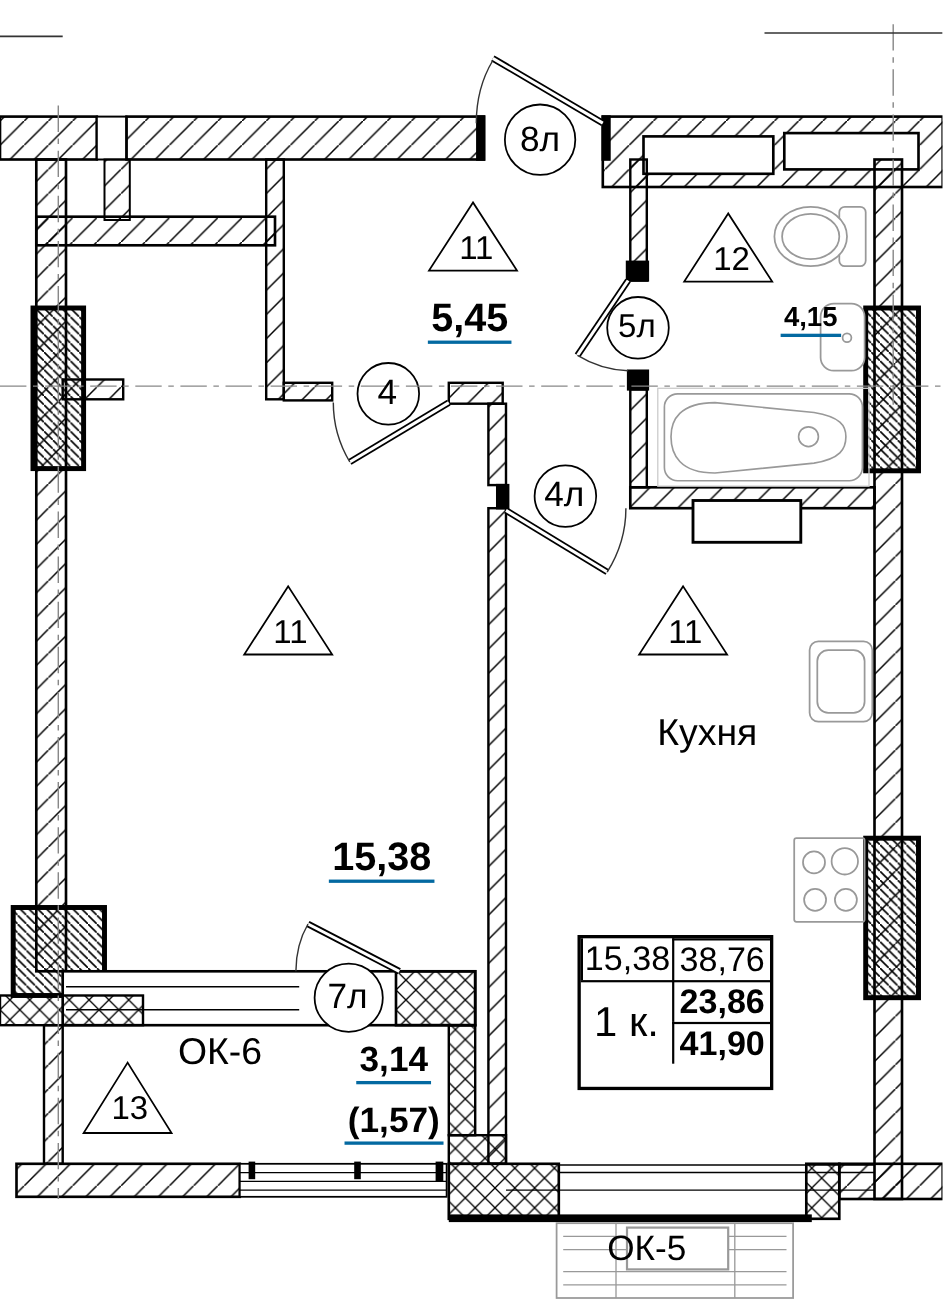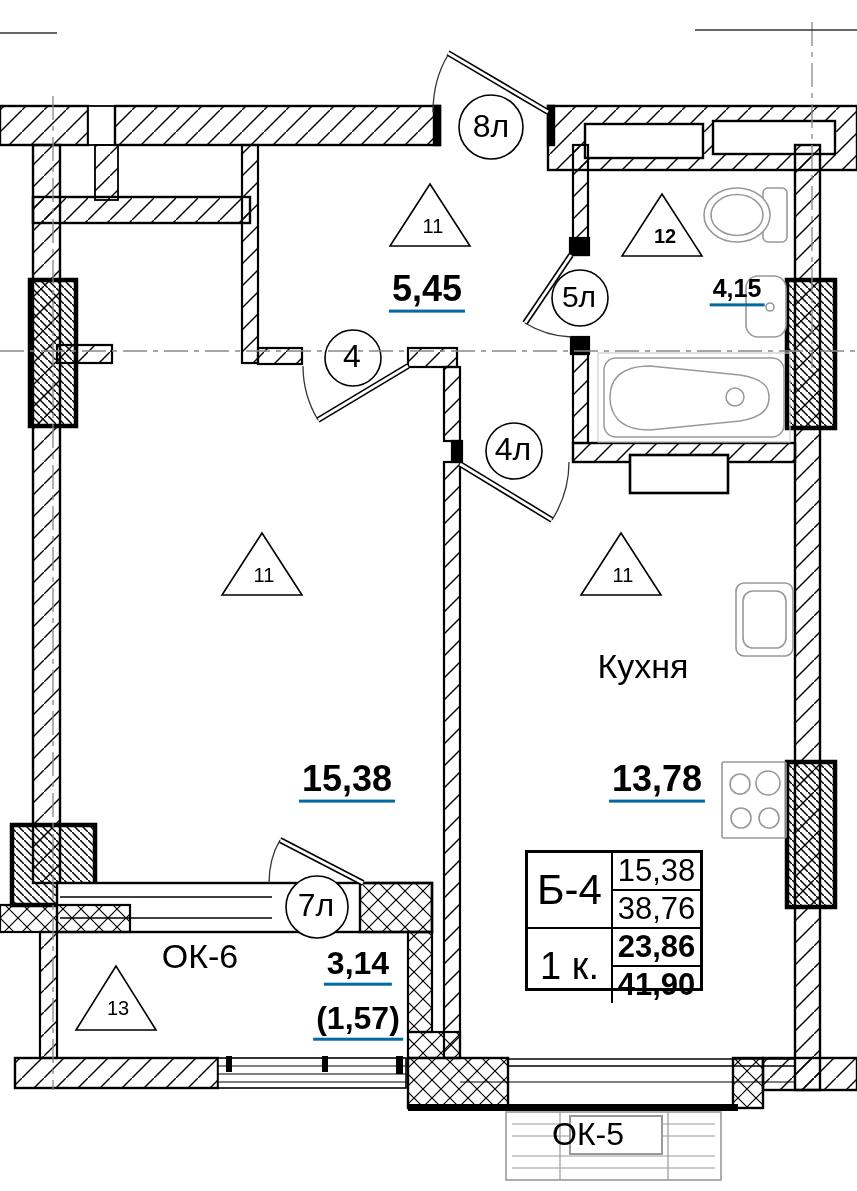--- a/index.html
+++ b/index.html
@@ -7,21 +7,21 @@
     position:relative; width:857px; height:1191px; background:#fff;
     font-family:"Liberation Sans", sans-serif; overflow:hidden;
   }
   .plan svg.linework { position:absolute; left:0; top:0; }
   .lbl {
     position:absolute; transform:translate(-50%,-50%);
     color:#000; white-space:nowrap; line-height:1.05; text-align:center;
     font-family:"Liberation Sans", sans-serif;
   }
   .door-lbl  { font-size:32px; }
-  .zone-lbl  { font-size:20px; }
+  .zone-lbl  { font-size:30px; }
   .name-lbl  { font-size:34px; }
   .wrap-lbl  { white-space:normal; width:270px; line-height:1.15; }
   .area-lbl  { font-weight:bold; font-size:36px; border-bottom:3px solid #0369a1; padding:0 3px 2px 3px; }
   .area-sm   { font-size:32px; }
   .win-lbl   { font-size:34px; }
   
   .sumtable {
     position:absolute; left:525px; top:850px; width:178px; height:141px;
     border:3px solid #000; box-sizing:border-box; background:#fff;
     display:grid; grid-template-columns:83px 1fr; grid-template-rows:repeat(4,1fr);
@@ -210,39 +210,37 @@
     </g>
   </svg>
 
   <div class="lbl door-lbl" style="left:491px;top:127px;">8л</div>
   <div class="lbl door-lbl" style="left:579px;top:297px;font-size:30px;">5л</div>
   <div class="lbl door-lbl" style="left:352px;top:357px;">4</div>
   <div class="lbl door-lbl" style="left:513px;top:450px;font-size:32px;">4л</div>
   <div class="lbl door-lbl" style="left:316px;top:906px;">7л</div>
 
   <div class="lbl zone-lbl" style="left:433px;top:226px;">11</div>
-  <div class="lbl zone-lbl" style="left:665px;top:236px;font-weight:bold;">12</div>
+  <div class="lbl zone-lbl" style="left:665px;top:236px;">12</div>
   <div class="lbl zone-lbl" style="left:264px;top:575px;">11</div>
   <div class="lbl zone-lbl" style="left:623px;top:575px;">11</div>
   <div class="lbl zone-lbl" style="left:118px;top:1008px;">13</div>
 
   <div class="lbl name-lbl" style="left:643px;top:667px;">Кухня</div>
 
   <div class="lbl area-lbl" style="left:427px;top:291px;">5,45</div>
   <div class="lbl area-lbl" style="left:693px;top:291px;font-size:25px;margin-left:44px;">4,15</div>
   <div class="lbl area-lbl" style="left:347px;top:781px;">15,38</div>
-  <div class="lbl area-lbl" style="left:657px;top:781px;">13,78</div>
   <div class="lbl area-lbl area-sm" style="left:358px;top:966px;">3,14</div>
   <div class="lbl area-lbl area-sm" style="left:358px;top:1009px;margin-top:12px;">(1,57)</div>
 
   <div class="lbl win-lbl" style="left:200px;top:957px;">ОК-6</div>
   <div class="lbl win-lbl" style="left:588px;top:1135px;font-size:32px;">ОК-5</div>
 
   <div class="sumtable">
-    <div class="cell c-left first">Б-4</div>
     <div class="cell r0">15,38</div>
     <div class="cell">38,76</div>
     <div class="cell c-left second">1 к.</div>
     <div class="cell bold">23,86</div>
     <div class="cell bold">41,90</div>
   </div>
 
 </div>
 
 </body></html>

